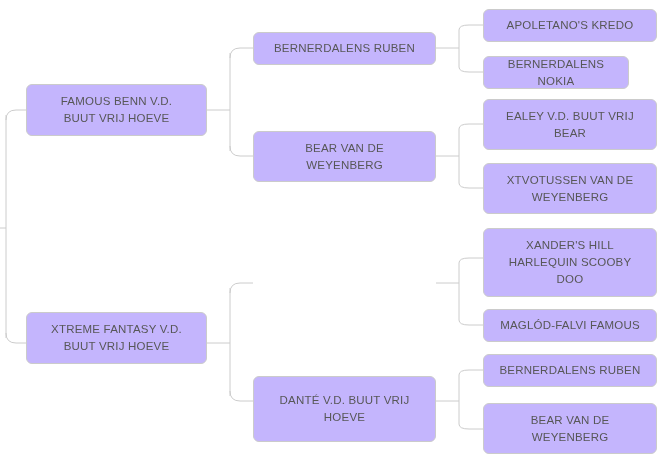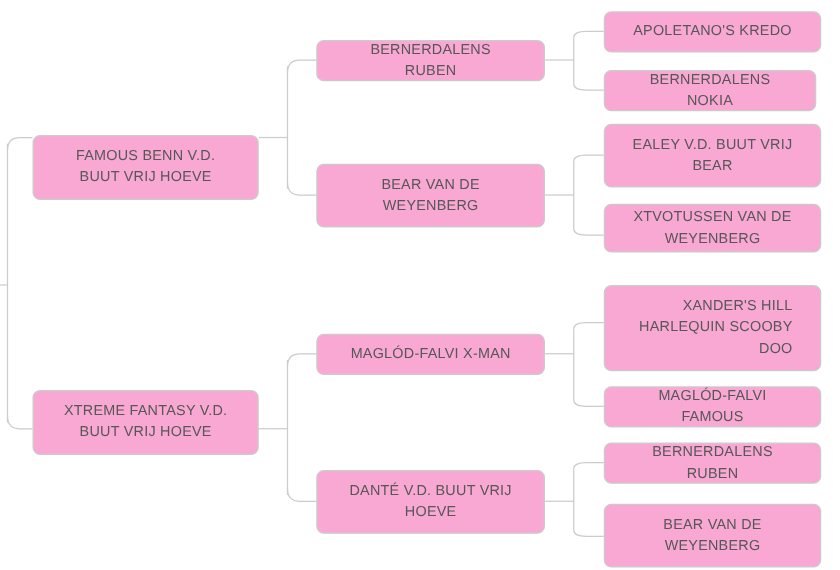--- a/index.html
+++ b/index.html
@@ -25,32 +25,32 @@
     pointer-events: none;
   }
   #links path {
     fill: none;
     stroke: #cccccc;
     stroke-width: 1;
   }
   .node {
     position: absolute;
     box-sizing: border-box;
-    background: #f9a8d4;
+    background: #c4b5fd;
     border: 1px solid #cbcbcb;
     border-radius: 6px;
     color: #575757;
     font-size: 11.5px;
     line-height: 17px;
     letter-spacing: 0.2px;
     text-align: center;
     display: flex;
     align-items: center;
     justify-content: center;
-    padding: 2px 22px;
+    padding: 2px 6px;
     z-index: 2;
   }
   .node .label {
     display: block;
     width: 100%;
     white-space: pre-line;
   }
 </style>
 </head>
 <body>
@@ -90,67 +90,64 @@
     <path d="M 459 263 L 459 283 L 459 320"></path>
     <path d="M 459 263 Q 459 258 469 258 L 483 258"></path>
     <path d="M 459 320 Q 459 325 469 325 L 483 325"></path>
 
     <path d="M 436 401 L 459 401"></path>
     <path d="M 459 375 L 459 401 L 459 424"></path>
     <path d="M 459 375 Q 459 370 469 370 L 483 370"></path>
     <path d="M 459 424 Q 459 429 469 429 L 483 429"></path>
   </svg>
 
-  <div class="node" style="left:26px; top:84px; width:181px; height:52px;margin-top:24px;">
+  <div class="node" style="left:26px; top:84px; width:181px; height:52px;">
     <span class="label">FAMOUS BENN V.D.
 BUUT VRIJ HOEVE</span>
   </div>
 
   <div class="node" style="left:26px; top:312px; width:181px; height:52px;align-items:center;">
     <span class="label">XTREME FANTASY V.D.
 BUUT VRIJ HOEVE</span>
   </div>
 
   <div class="node" style="left:253px; top:32px; width:183px; height:33px;">
     <span class="label">BERNERDALENS RUBEN</span>
   </div>
 
   <div class="node" style="left:253px; top:131px; width:183px; height:51px;">
     <span class="label">BEAR VAN DE
 WEYENBERG</span>
   </div>
 
-  <div class="node" style="left:253px; top:267px; width:183px; height:33px;">
-    <span class="label">MAGLÓD-FALVI X-MAN</span>
-  </div>
 
-  <div class="node" style="left:253px; top:376px; width:183px; height:51px;justify-content:center;">
+  <div class="node" style="left:253px; top:376px; width:183px; height:66px;justify-content:center;">
     <span class="label">DANTÉ V.D. BUUT VRIJ
 HOEVE</span>
   </div>
 
   <div class="node" style="left:483px; top:9px; width:174px; height:33px;">
     <span class="label">APOLETANO'S KREDO</span>
   </div>
 
-  <div class="node" style="left:483px; top:56px; width:170px; height:33px;">
+  <div class="node" style="left:483px; top:56px; width:146px; height:33px;">
     <span class="label">BERNERDALENS NOKIA</span>
   </div>
 
   <div class="node" style="left:483px; top:99px; width:174px; height:51px;">
     <span class="label">EALEY V.D. BUUT VRIJ
 BEAR</span>
   </div>
 
-  <div class="node" style="left:483px; top:163px; width:174px; height:39px;">
+  <div class="node" style="left:483px; top:163px; width:174px; height:51px;">
     <span class="label">XTVOTUSSEN VAN DE
 WEYENBERG</span>
   </div>
 
-  <div class="node" style="left:483px; top:228px; width:174px; height:69px;text-align:right;">
+  <div class="node" style="left:483px; top:228px; width:174px; height:69px;">
     <span class="label">XANDER'S HILL
 HARLEQUIN SCOOBY
 DOO</span>
   </div>
 
   <div class="node" style="left:483px; top:309px; width:174px; height:33px;">
     <span class="label">MAGLÓD-FALVI FAMOUS</span>
   </div>
 
   <div class="node" style="left:483px; top:354px; width:174px; height:33px;">

